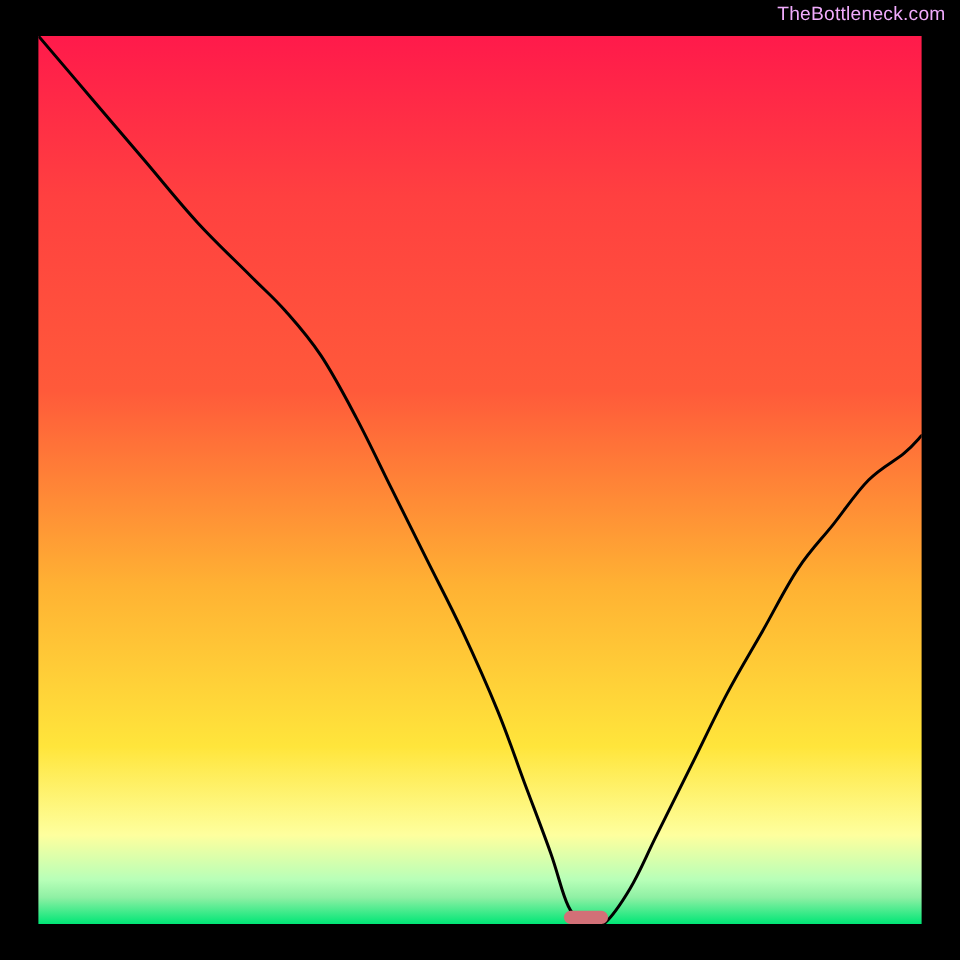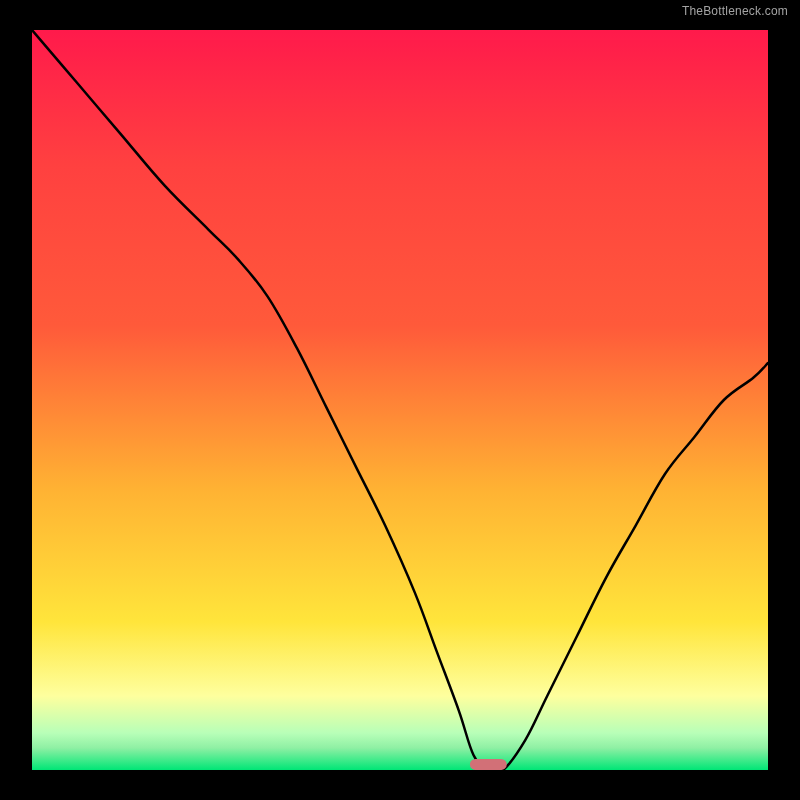--- a/index.html
+++ b/index.html
@@ -14,22 +14,22 @@
     position: relative;
     width: 800px;
     height: 800px;
     background: #000;
   }
   .watermark {
     position: absolute;
     top: 4px;
     right: 12px;
     font-family: Arial, Helvetica, sans-serif;
-    font-size: 12px;
-    color: #a3a3a3;
+    font-size: 16px;
+    color: #f0abfc;
     letter-spacing: 0.2px;
     z-index: 5;
   }
   svg.plot {
     position: absolute;
     left: 0;
     top: 0;
     width: 800px;
     height: 800px;
   }

